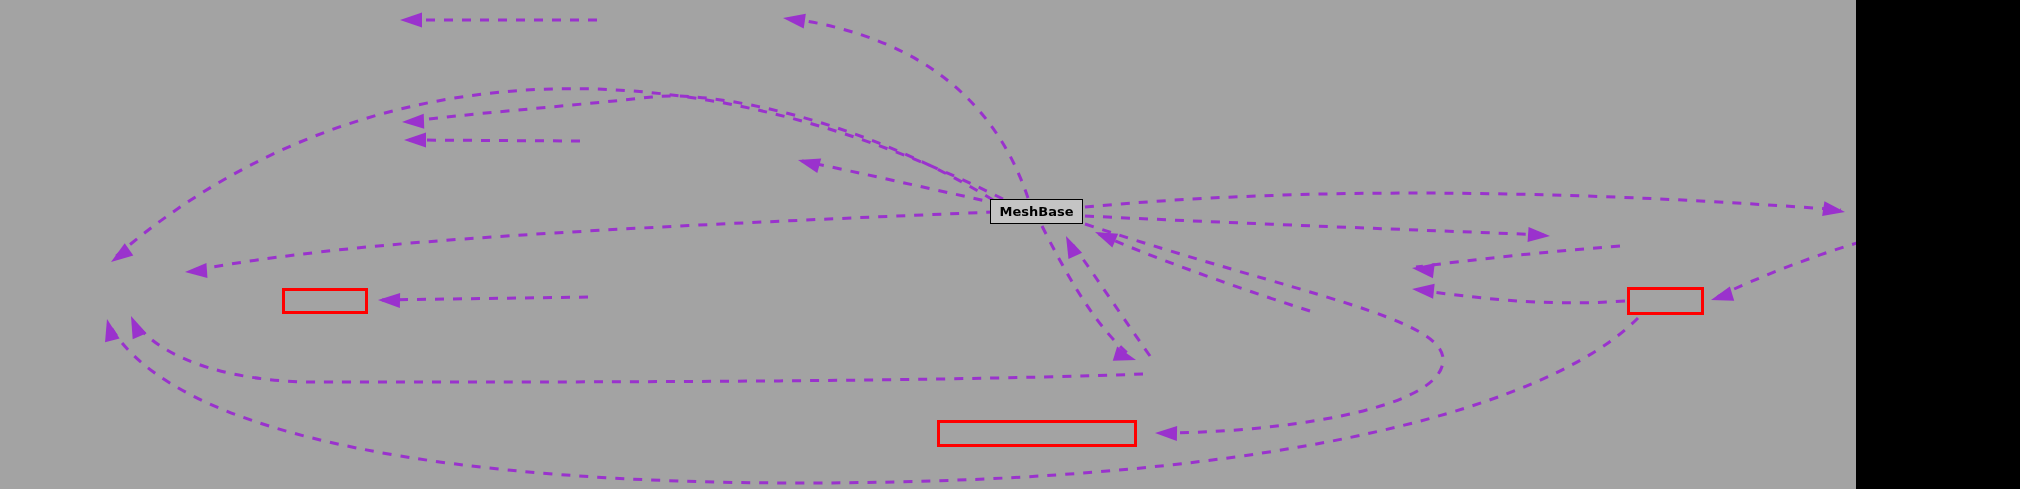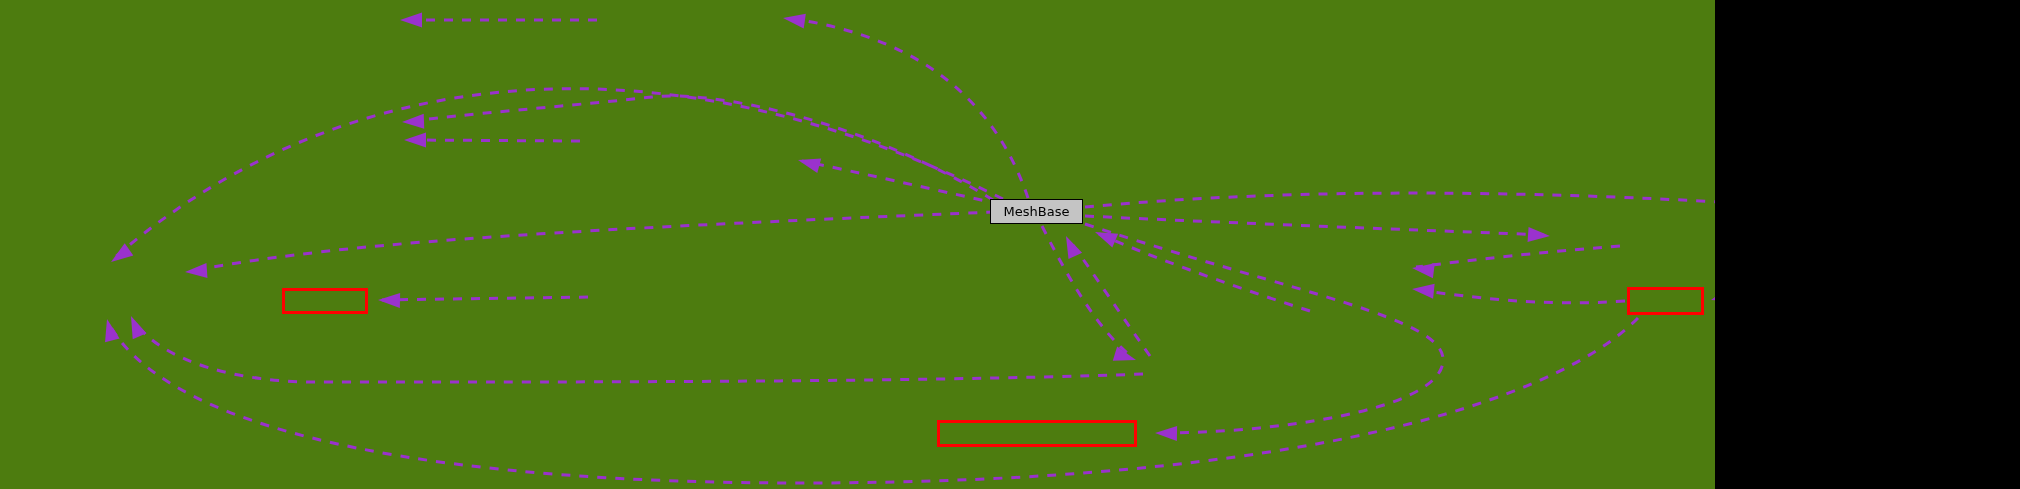--- a/index.html
+++ b/index.html
@@ -1,21 +1,22 @@
 <!DOCTYPE html>
 <html><head>
 <meta charset="utf-8">
 <style>
   html,body{margin:0;padding:0;background:#000;}
   .canvas{
     position:relative;
-    width:1715px;height:489px;
-    background:#4d7c0f;
+    width:1856px;height:489px;
+    background:#a3a3a3;
     overflow:hidden;
     font-family:"DejaVu Sans", sans-serif;
+    font-weight:bold;
   }
   .canvas svg{position:absolute;left:0;top:0;}
   .node{
     position:absolute;
     display:flex;align-items:center;justify-content:center;
     box-sizing:border-box;
     font-size:13px;
     white-space:nowrap;
   }
   .node.highlighted{

